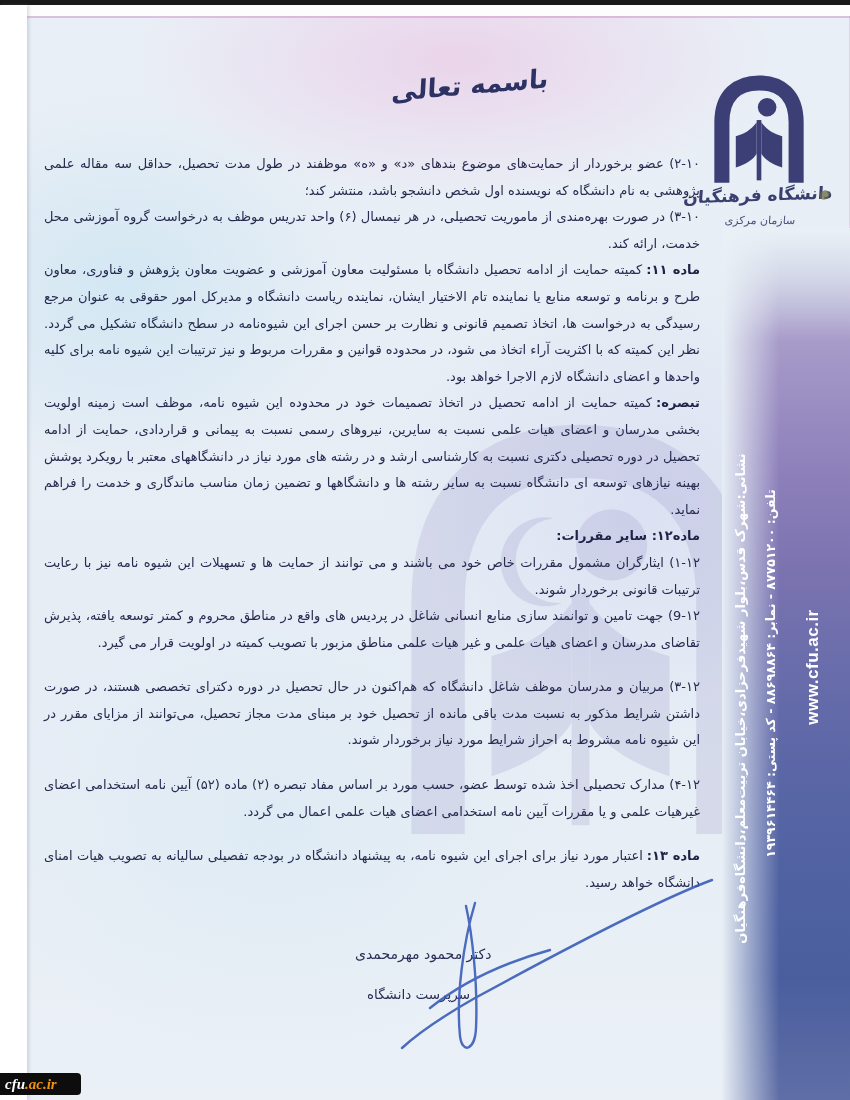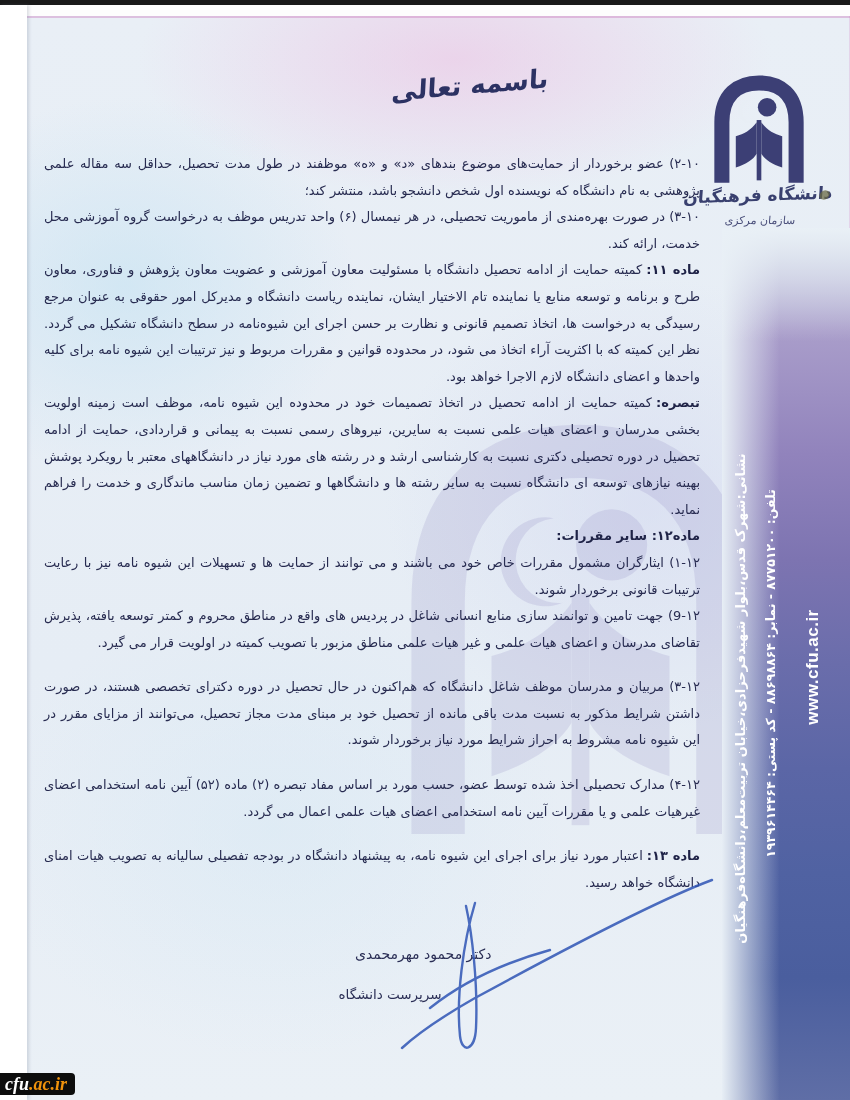--- a/index.html
+++ b/index.html
@@ -49,27 +49,27 @@
     font-family:"Liberation Sans",sans-serif;letter-spacing:.5px;}
   
   .content{position:absolute;left:44px;top:151px;width:656px;z-index:2;direction:rtl;
     font-size:13px;line-height:26.6px;color:#272b50;text-align:justify;}
   .content p{margin:0;}
   .content p.gap{margin-top:18px;}
   .content b{color:#1f2347;margin-left:4px;}
   
   .sig-name{position:absolute;left:355px;top:946px;width:185px;direction:rtl;text-align:left;
     font-size:14px;color:#2a2e55;z-index:3;}
-  .sig-title{position:absolute;left:310px;top:986px;width:160px;direction:rtl;text-align:center;
+  .sig-title{position:absolute;left:310px;top:986px;width:160px;direction:rtl;text-align:right;
     font-size:13.5px;color:#2a2e55;z-index:3;}
   .scrawl{position:absolute;left:380px;top:858px;width:350px;height:205px;z-index:4;}
   
-  .badge{position:absolute;left:0;top:1073px;height:22px;padding:0 8px 0 5px;background:#0d0d0d;
+  .badge{position:absolute;left:0;top:1073px;height:22px;padding:0 24px 0 5px;background:#0d0d0d;
     border-radius:0 4px 4px 0;display:flex;align-items:center;z-index:5;
-    font-family:"Liberation Serif",serif;font-style:italic;font-weight:bold;font-size:18px;}
+    font-family:"Liberation Serif",serif;font-style:italic;font-weight:bold;font-size:15px;}
   .badge .w{color:#fff;}
   .badge .o{color:#ef920c;text-align:right;}
 </style>
 </head>
 <body>
 
 <div class="screen">
   <div class="page"></div>
   <div class="topbar"></div>
   <div class="leftstrip"></div>

